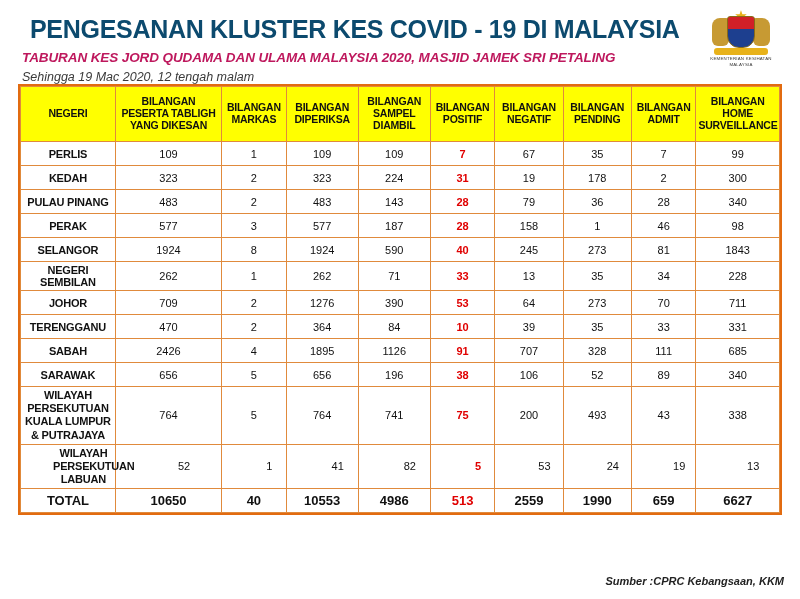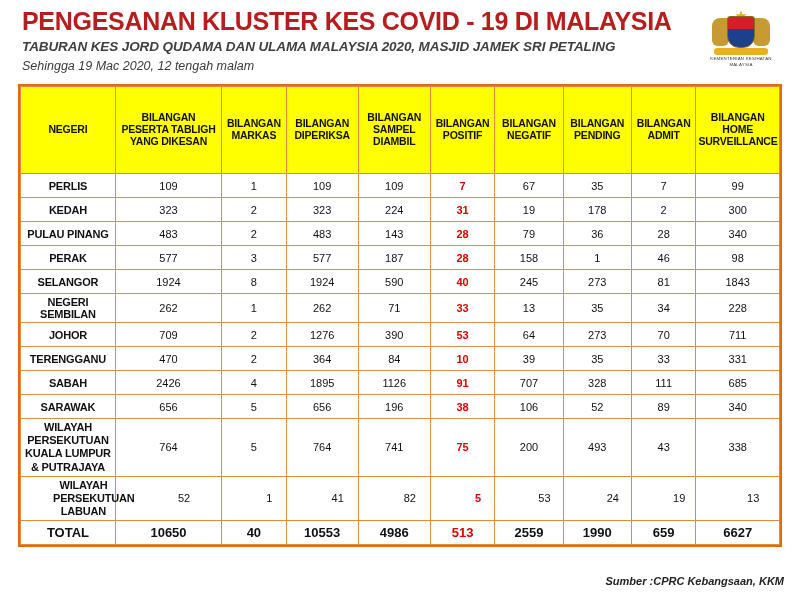--- a/index.html
+++ b/index.html
@@ -23,31 +23,31 @@
   
   .header {
     position: relative;
     height: 84px;
     padding: 8px 0 0 22px;
     box-sizing: border-box;
   }
   .title {
     font-size: 25px;
     font-weight: bold;
-    color: #b91c1c;
+    color: #0c4a6e;
     letter-spacing: -0.3px;
     line-height: 1.05;
-    margin: 0;
+    margin: 8px;
     white-space: nowrap;
   }
   .subtitle {
     font-size: 13.5px;
     font-weight: bold;
     font-style: italic;
-    color: #404040;
+    color: #be185d;
     margin-top: 5px;
     letter-spacing: -0.1px;
     white-space: nowrap;
   }
   .asof {
     font-size: 12.5px;
     font-style: italic;
     color: #3a3a3a;
     margin-top: 5px;
   }
@@ -132,21 +132,21 @@
     font-size: 11px;
     color: #111111;
     padding: 2px 1px;
   }
   table.data thead th {
     background: #ffff00;
     font-weight: bold;
     font-size: 10.5px;
     line-height: 1.12;
     height: 54px;
-    padding: 16px 2px;
+    padding: 0 2px;
     letter-spacing: -0.2px;
   }
   table.data tbody td {
     height: 19px;
     background: #ffffff;
   }
   table.data tbody td.negeri {
     font-weight: bold;
     font-size: 11px;
     letter-spacing: -0.2px;

